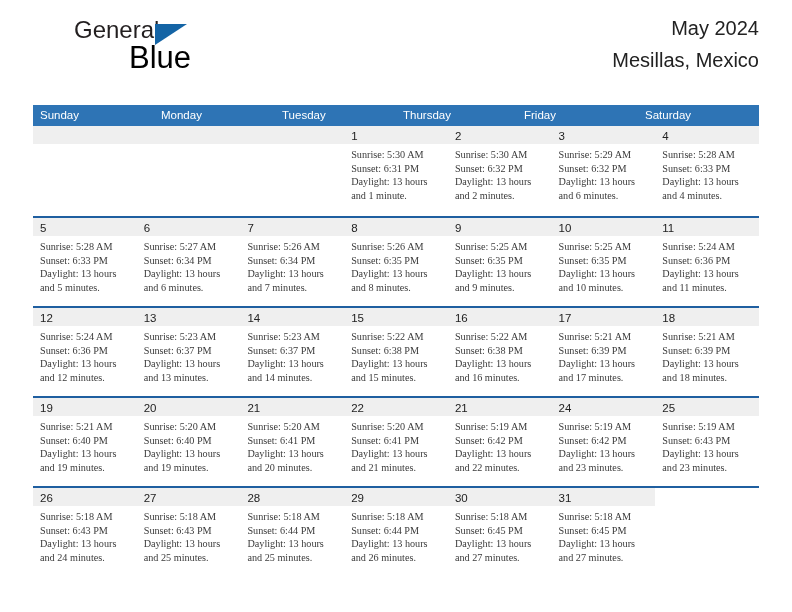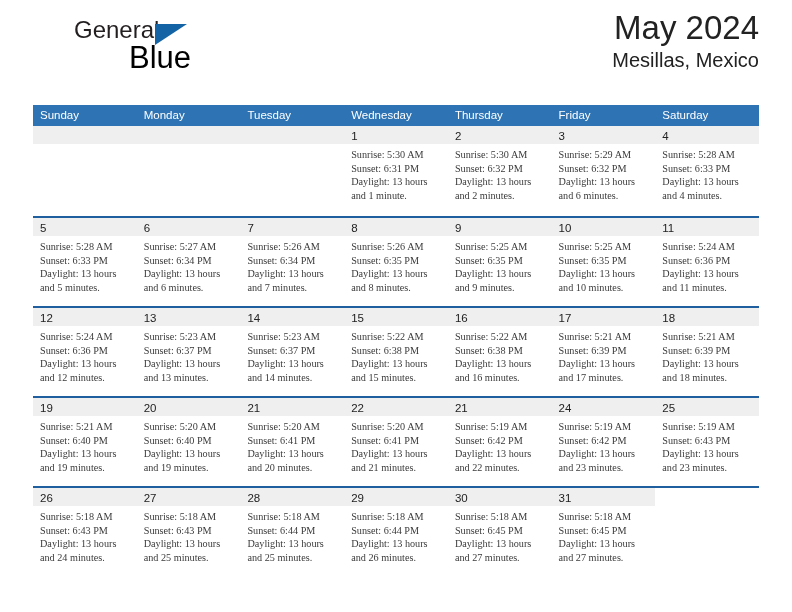--- a/index.html
+++ b/index.html
@@ -64,21 +64,21 @@
     border-bottom: 21px solid transparent;
   }
 
   .title-block {
     position: absolute;
     right: 0;
     top: 0;
     text-align: right;
   }
   .cal-title {
-    font-size: 33px;
+    font-size: 20px;
     line-height: 32px;
     color: #222222;
     font-weight: normal;
     margin: 0;
     font-family: "Liberation Sans", sans-serif;
   }
   .cal-subtitle {
     font-size: 20px;
     line-height: 20px;
     margin: 6px 0 0 0;
@@ -167,21 +167,20 @@
     </div>
 
   </div>
 
   <div class="calendar">
 
     <div class="weekdays">
       <div class="weekday">Sunday</div>
       <div class="weekday">Monday</div>
       <div class="weekday">Tuesday</div>
-      <div class="weekday">Wednesday</div>
       <div class="weekday">Thursday</div>
       <div class="weekday">Friday</div>
       <div class="weekday">Saturday</div>
     </div>
 
     <div id="weeks-container">
         <div class="week first">
           <div class="cell empty">
             <div class="datestrip"><span class="daynum"></span></div>
           </div>

